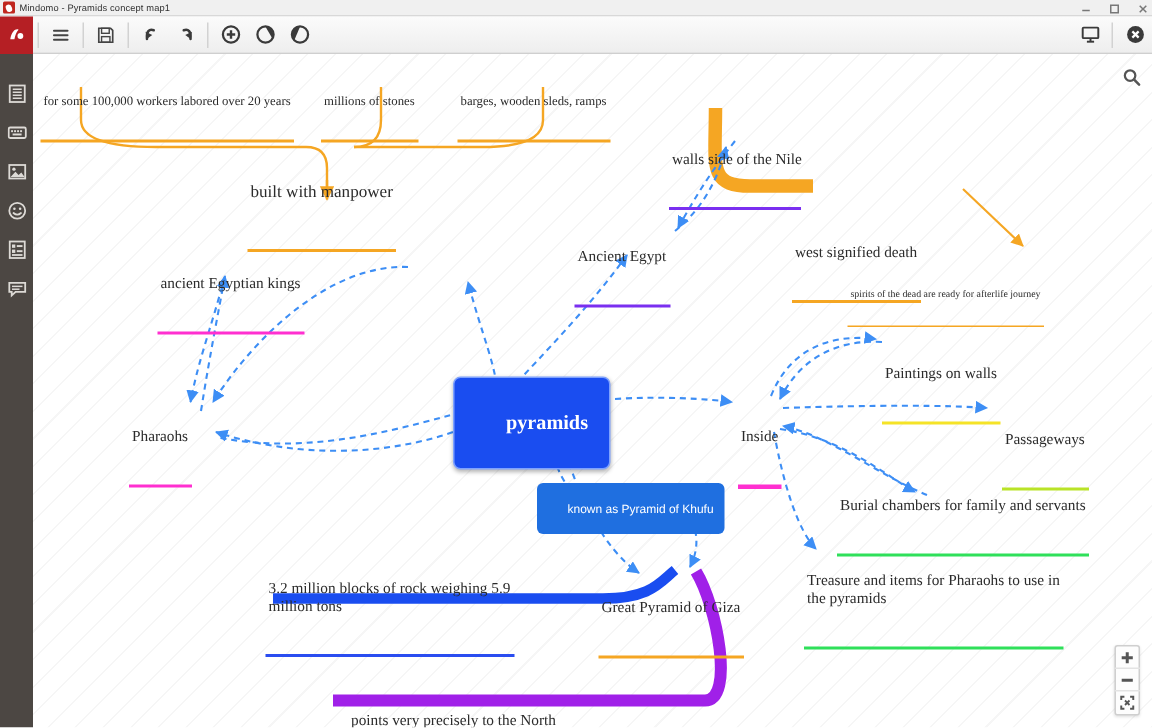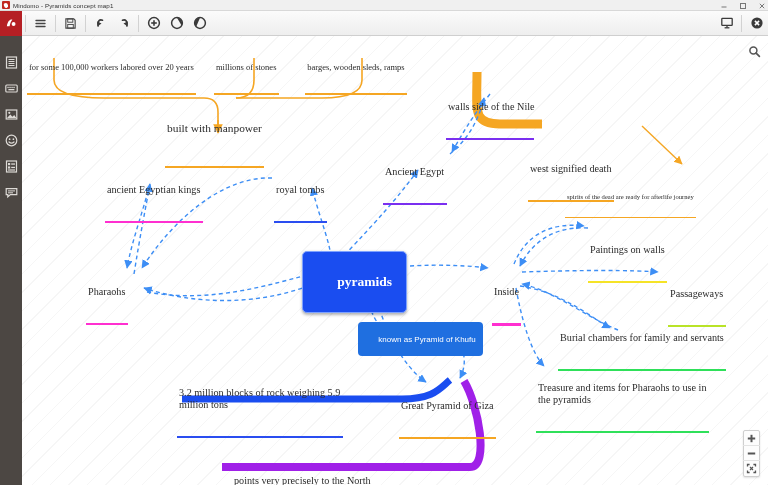--- a/index.html
+++ b/index.html
@@ -401,39 +401,35 @@
     <div class="node n-sm" style="left:5px; top:6px;">
       <span class="txt">for some 100,000 workers labored over 20 years</span>
       <span class="bar" style="background: rgb(245, 166, 35); width: 169px;"></span>
     </div>
 
     <div class="node n-sm" style="left:192px; top:6px;">
       <span class="txt">millions of stones</span>
       <span class="bar" style="background: rgb(245, 166, 35); width: 65px;"></span>
     </div>
 
-    <div class="node n-sm" style="left:283px; top:6px;text-align:center;">
+    <div class="node n-sm" style="left:283px; top:6px;">
       <span class="txt">barges, wooden sleds, ramps</span>
       <span class="bar" style="background: rgb(245, 166, 35); width: 102px;"></span>
     </div>
 
     <div class="node n-lg" style="left:143px; top:59px;">
       <span class="txt">built with manpower</span>
       <span class="bar" style="background: rgb(245, 166, 35); margin-top: 4px; width: 99px;"></span>
     </div>
 
     <div class="node n-md" style="left:83px; top:124px;">
       <span class="txt">ancient Egyptian kings</span>
       <span class="bar" style="background: rgb(255, 47, 208); width: 98px;"></span>
     </div>
 
-    <div class="node n-md" style="left:252px; top:124px;">
-      <span class="txt">royal tombs</span>
-      <span class="bar" style="background: rgb(42, 77, 240); width: 53px;"></span>
-    </div>
 
     <div class="node n-md" style="left:64px; top:226px;">
       <span class="txt">Pharaohs</span>
       <span class="bar" style="background: rgb(255, 47, 208); width: 42px;"></span>
     </div>
 
     <div class="node n-md" style="left:361px; top:106px;">
       <span class="txt">Ancient Egypt</span>
       <span class="bar" style="background: rgb(122, 47, 240); width: 64px;"></span>
     </div>

